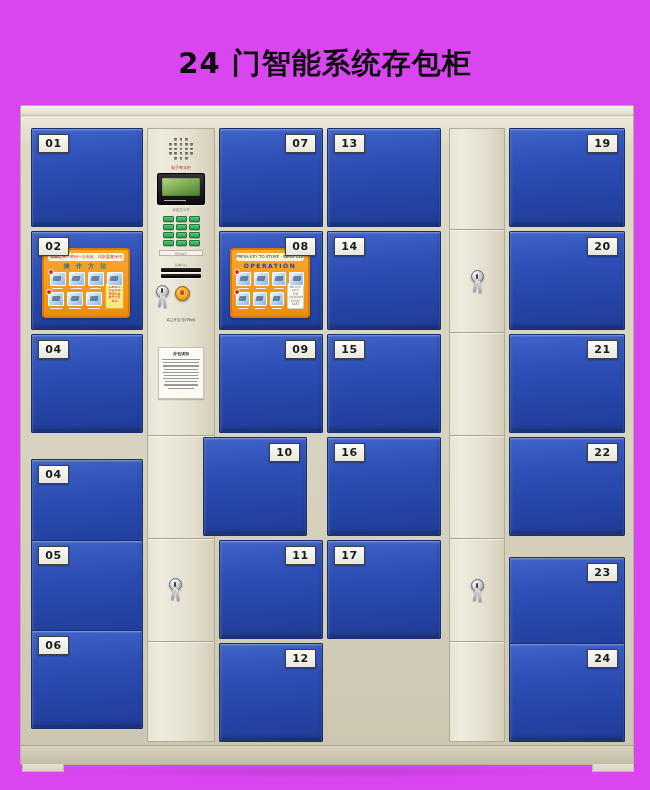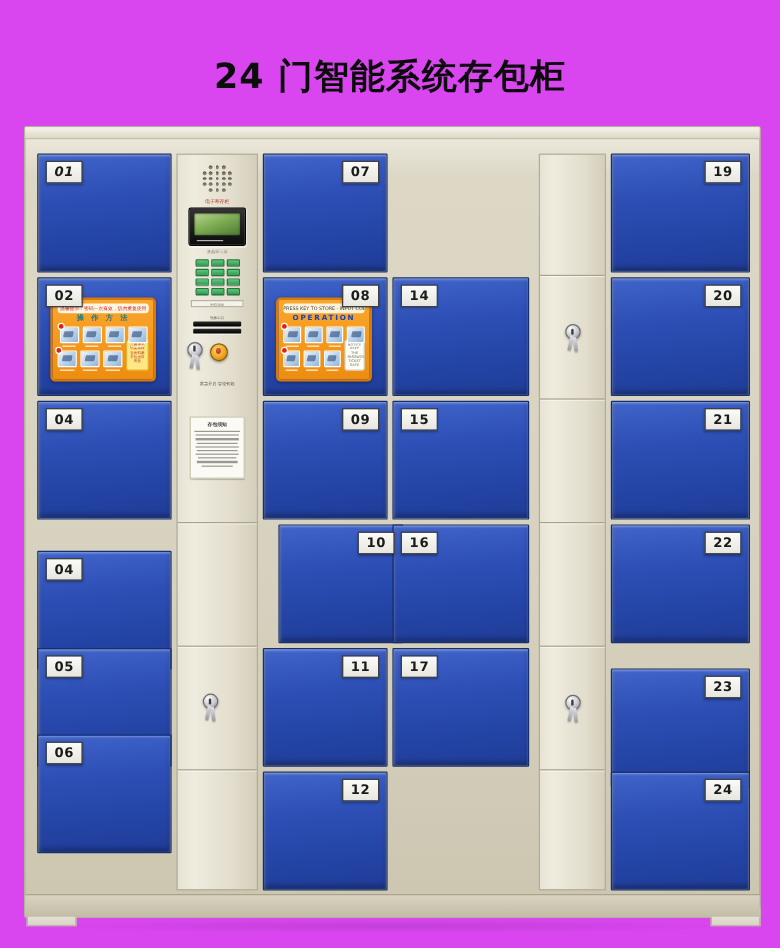--- a/index.html
+++ b/index.html
@@ -124,21 +124,21 @@
 <body>
 
 <div class="page">
   <div class="title">24 门智能系统存包柜</div>
 
   <div class="cabinet">
     <div class="cab-toplip"></div>
     <div class="foot foot-left"></div>
     <div class="foot foot-right"></div>
     <div class="grid">
-        <div class="door" style="left: 10px; top: 22px; width: 110px; height: 97px; font-style: italic;">
+        <div class="door" style="left: 10px; top: 22px; width: 110px; height: 97px;">
           <div class="plate plate-left">01</div>
         </div>
         <div class="door" style="left: 10px; top: 125px; width: 110px; height: 97px;">
           <div class="plate plate-left">02</div>
           <div class="sticker sticker-cn">
             <div class="sticker-header">温馨提示：密码一次有效，切勿重复使用</div>
             <div class="sticker-title">操 作 方 法</div>
             <div class="thumb-rows">
               <div class="thumb-row">
                 <div class="thumb">
@@ -161,21 +161,21 @@
         </div>
         <div class="door" style="left: 10px; top: 228px; width: 110px; height: 97px;">
           <div class="plate plate-left">04</div>
         </div>
         <div class="door" style="left: 10px; top: 331px; width: 110px; height: 97px; margin-top: 22px;">
           <div class="plate plate-left">04</div>
         </div>
         <div class="door" style="left: 10px; top: 434px; width: 110px; height: 97px;">
           <div class="plate plate-left">05</div>
         </div>
-        <div class="door" style="left: 10px; top: 506px; width: 110px; height: 97px;">
+        <div class="door" style="left: 10px; top: 524px; width: 110px; height: 97px;">
           <div class="plate plate-left">06</div>
         </div>
         <div class="panel" style="left: 126px; top: 22px; width: 66px; height: 612px;">
           <div class="seam" style="top: 306px;"></div>
           <div class="seam" style="top: 409px;"></div>
           <div class="seam" style="top: 512px;"></div>
           <div class="control-area">
             <div class="speaker">
               <div class="srow">
                 <span class="dot"></span>
@@ -288,28 +288,31 @@
                 <div class="thumb"></div>
                 <div class="thumb"></div>
                 <div class="sticker-note">NOTICE KEEP THE PASSWORD TICKET SAFE</div>
               </div>
             </div>
           </div>
         </div>
         <div class="door" style="left: 198px; top: 228px; width: 102px; height: 97px;">
           <div class="plate plate-right">09</div>
         </div>
-        <div class="door" style="left: 182px; top: 331px; width: 102px; height: 97px; margin-left: 29px;">
+        <div class="door" style="left: 182px; top: 331px; width: 102px; height: 97px;">
           <div class="plate plate-right">10</div>
         </div>
         <div class="door" style="left: 198px; top: 434px; width: 102px; height: 97px;">
           <div class="plate plate-right">11</div>
         </div>
         <div class="door" style="left: 198px; top: 537px; width: 102px; height: 97px;">
           <div class="plate plate-right">12</div>
+        </div>
+        <div class="door" style="left: 306px; top: 22px; width: 112px; height: 97px;">
+          <div class="plate plate-left">13</div>
         </div>
         <div class="door" style="left: 306px; top: 125px; width: 112px; height: 97px;">
           <div class="plate plate-left">14</div>
         </div>
         <div class="door" style="left: 306px; top: 228px; width: 112px; height: 97px;">
           <div class="plate plate-left">15</div>
         </div>
         <div class="door" style="left: 306px; top: 331px; width: 112px; height: 97px;">
           <div class="plate plate-left">16</div>
         </div>

